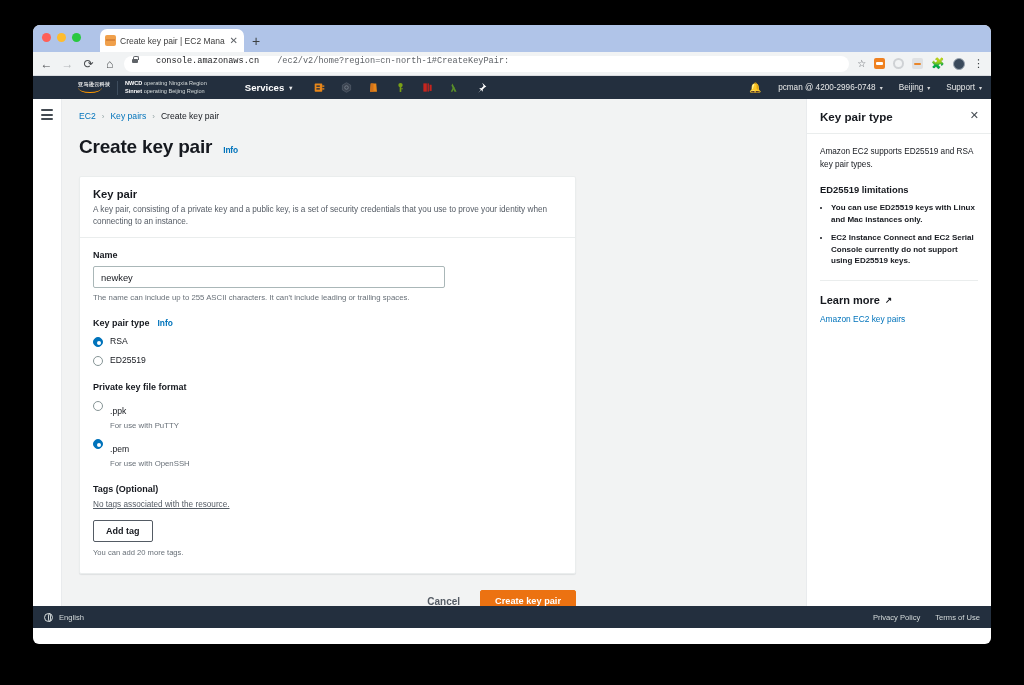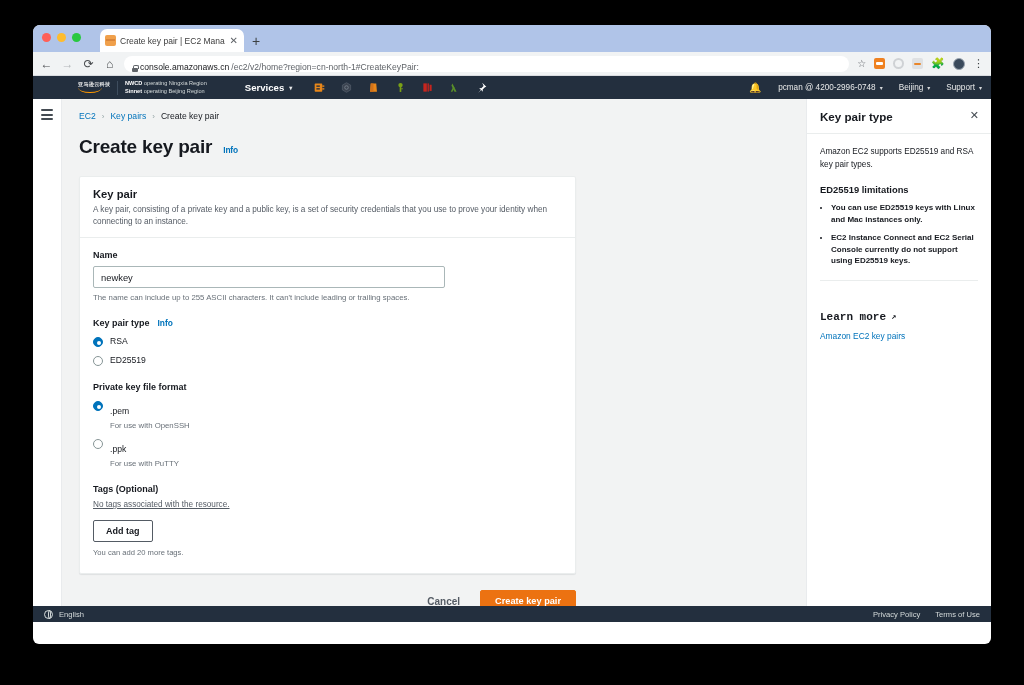--- a/index.html
+++ b/index.html
@@ -47,22 +47,22 @@
   .tab-new { margin-left: 8px; margin-bottom: 4px; font-size: 14px; color: #3c4043; line-height: 1; }
 
   .toolbar {
     height: 24px; background: #f1f3f4; display: flex; align-items: center;
     padding: 0 7px; gap: 8px; border-bottom: 1px solid #dadce0;
   }
   .tb-ico { font-size: 12px; color: #4a4d50; line-height: 1; width: 13px; text-align: center; }
   .tb-ico.dim { color: #b4b7ba; }
   .omni {
     flex: 1 1 auto; height: 16px; background: #fff; border-radius: 8px;
-    display: flex; align-items: flex-end; padding: 0 8px; gap: 2px;
-    font-size: 8.6px; color: #202124;
+    display: flex; align-items: flex-start; padding: 0 8px; gap: 18px;
+    font-size: 8.6px; color: #202124; font-family: Liberation Mono, monospace;
   }
   .lock { width: 6px; height: 7px; position: relative; flex: 0 0 auto; }
   .lock::before {
     content:''; position:absolute; left:0; bottom:0; width:6px; height:4px;
     background:#5f6368; border-radius:1px;
   }
   .lock::after {
     content:''; position:absolute; left:1.4px; top:0; width:3.2px; height:3.4px;
     border:1px solid #5f6368; border-bottom:none; border-radius:2px 2px 0 0;
   }
@@ -196,27 +196,27 @@
     justify-content:space-between; border-bottom:1px solid #eaeded;
   }
   .help-title { font-size:11.6px; font-weight:bold; color:#16191f; }
   .help-close { font-size:11px; color:#444b52; line-height:1; cursor:pointer; }
   .help-body { padding: 12px 13px; }
   .help-p { font-size:8.2px; color:#16191f; line-height:12.5px; }
   .help-sub { margin-top: 13px; font-size:9.4px; font-weight:bold; color:#16191f; }
   .help-ul { margin-top: 7px; padding-left: 11px; font-weight: bold; }
   .help-ul li { font-size:8px; color:#16191f; line-height:11.5px; margin-bottom: 7px; }
   .help-hr { margin: 13px 0 0 0; border:none; border-top:1px solid #eaeded; }
-  .learn { margin-top: 30px; font-size:11px; font-weight:bold; color:#16191f; display:flex; align-items:center; gap:5px;font-family:Liberation Mono, monospace; }
+  .learn { margin-top: 13px; font-size:11px; font-weight:bold; color:#16191f; display:flex; align-items:center; gap:5px; }
   .ext-ico { font-size: 8.5px; }
   .help-link { margin-top: 8px; font-size:8.4px; color:#0073bb; }
 
   
   .footer {
-    height: 16px; background:#232f3e; display:flex; align-items:center;
+    height: 22px; background:#232f3e; display:flex; align-items:center;
     padding: 0 11px; color:#d5dbdb; font-size:7.6px;
   }
   .footer-left { display:flex; align-items:center; gap:6px; }
   .globe {
     width:9px; height:9px; border-radius:50%; border:1px solid #d5dbdb; position:relative;
   }
   .globe::after {
     content:''; position:absolute; left:3px; top:-1px; width:3px; height:9px;
     border:1px solid #d5dbdb; border-radius:50%; box-sizing:border-box;
   }
@@ -375,31 +375,31 @@
                 <span class="radio"></span>
                 <span class="radio-text">ED25519</span>
               </label>
             </div>
 
             <div class="group">
               <div class="group-label">
                 <span>Private key file format</span>
               </div>
               <label class="radio-row">
+                <span class="radio"></span>
+                <span>
+                  <span class="radio-text">.ppk</span>
+                  <div class="radio-sub">For use with PuTTY</div>
+                </span>
+              </label>
+              <label class="radio-row">
                 <span class="radio on"></span>
                 <span>
                   <span class="radio-text">.pem</span>
                   <div class="radio-sub">For use with OpenSSH</div>
-                </span>
-              </label>
-              <label class="radio-row">
-                <span class="radio"></span>
-                <span>
-                  <span class="radio-text">.ppk</span>
-                  <div class="radio-sub">For use with PuTTY</div>
                 </span>
               </label>
             </div>
 
             <div class="group">
               <div class="flabel">Tags (Optional)</div>
               <div class="tags-note">No tags associated with the resource.</div>
               <button class="btn-add">Add tag</button>
               <div class="tags-hint">You can add 20 more tags.</div>
             </div>

